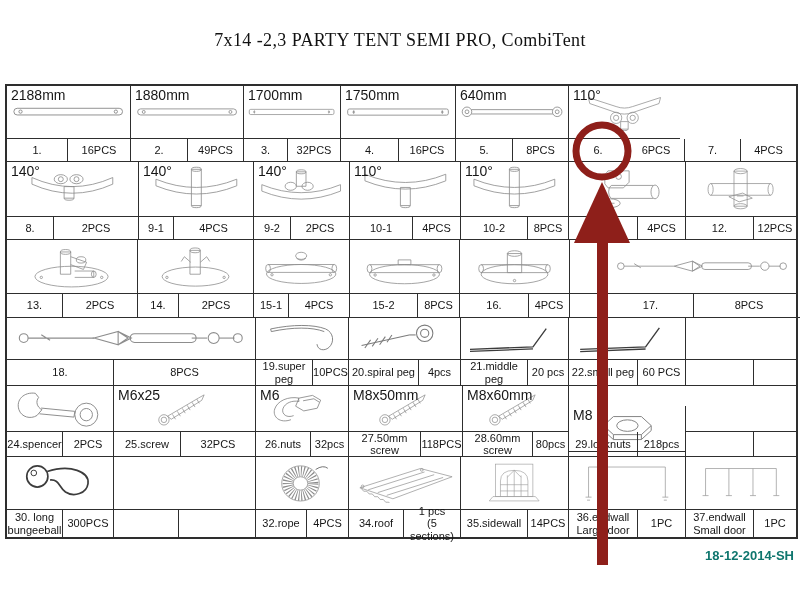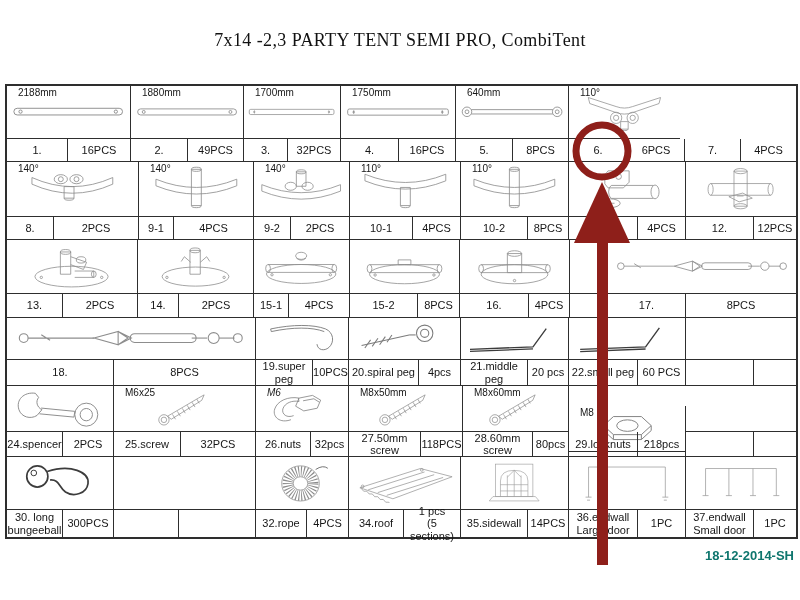--- a/index.html
+++ b/index.html
@@ -9,21 +9,21 @@
        font-family:"Liberation Serif","DejaVu Serif",serif;font-size:18px;
        letter-spacing:0.4px;color:#111;}
   .parts-table{position:absolute;left:5px;top:84px;width:789px;
        border:2px solid #2e2e2e;box-sizing:content-box;background:#fff;}
   .row{display:flex;width:789px;}
   .cell{box-sizing:border-box;border-right:1px solid #2e2e2e;border-bottom:1px solid #2e2e2e;
        position:relative;height:100%;flex:0 0 auto;}
   .row .cell:last-child{border-right:none;}
   .row:last-child .cell{border-bottom:none;}
   .illus-row .cell{overflow:hidden;}
-  .caption{position:absolute;top:1px;left:11px;font-size:10px;color:#161616;z-index:2;}
+  .caption{position:absolute;top:1px;left:4px;font-size:14px;color:#161616;z-index:2;}
   .icon-wrap{position:absolute;inset:0;display:flex;align-items:center;justify-content:center;}
   .icon-wrap svg{max-width:93%;max-height:84%;}
   .label-cell{display:flex;align-items:center;justify-content:center;font-size:11px;
        text-align:center;white-space:pre-line;line-height:1.1;color:#161616;}
   .overlay{position:absolute;left:0;top:0;width:800px;height:600px;pointer-events:none;}
   .revision{position:absolute;top:548px;right:6px;font-size:13px;font-weight:600;color:#0f766e;}
 </style>
 </head>
 <body>
 
@@ -345,21 +345,21 @@
       <div class="cell label-cell" style="width: 75px;">2PCS</div>
       <div class="cell label-cell" style="width: 41px;">14.</div>
       <div class="cell label-cell" style="width: 75px;">2PCS</div>
       <div class="cell label-cell" style="width: 35px;">15-1</div>
       <div class="cell label-cell" style="width: 61px;">4PCS</div>
       <div class="cell label-cell" style="width: 68px;">15-2</div>
       <div class="cell label-cell" style="width: 42px;">8PCS</div>
       <div class="cell label-cell" style="width: 69px;">16.</div>
       <div class="cell label-cell" style="width: 41px;">4PCS</div>
       <div class="cell label-cell" style="width: 38px;"></div>
-      <div class="cell label-cell" style="width: 78px;">17.</div>
+      <div class="cell label-cell" style="width: 86px;">17.</div>
       <div class="cell label-cell" style="width: 110px;">8PCS</div>
     </div>
     <div class="row illus-row" style="height: 42px;">
       <div class="cell illus-cell" style="width: 249px;">
         <div class="icon-wrap">
           <svg viewBox="0 0 210 22">
             <g fill="none" stroke="#8d8d8d">
               <circle cx="7" cy="11" r="4"></circle>
               <path d="M11,11 h18 M23,8 l8,5 M29,11 h42"></path>
               <path d="M71,11 l22,-6 v12 z"></path>
@@ -451,21 +451,21 @@
           <svg viewBox="0 0 92 62">
             <g fill="none" stroke="#828282" stroke-width="1.1">
               <circle cx="13" cy="49" r="8.5"></circle>
               <circle cx="13" cy="49" r="4.5"></circle>
               <path d="M19,43 L70,13 L79,8 L75,17 L25,48 z"></path>
               <path d="M27,40 l5,8 M35,35 l5,8 M43,30 l5,8 M51,25 l5,8 M59,20 l5,8 M67,15 l4,7"></path>
             </g>
           </svg>
         </div>
       </div>
-      <div class="cell illus-cell" style="width: 93px; font-style: italic;">
+      <div class="cell illus-cell" style="width: 93px;">
         <div class="caption">M6</div>
         <div class="icon-wrap">
           <svg viewBox="0 0 100 56">
             <g fill="none" stroke="#828282" stroke-width="1.2">
               <path d="M34,44 C18,50 6,40 10,28 C14,16 30,9 46,12"></path>
               <path d="M38,38 C28,42 20,36 22,28 C25,19 36,15 46,17"></path>
               <path d="M46,12 l20,-4 12,7 -5,12 -20,4 -12,-7 z"></path>
               <path d="M52,16 l16,-3 8,5"></path>
               <path d="M46,17 l-1,-5"></path>
             </g>

